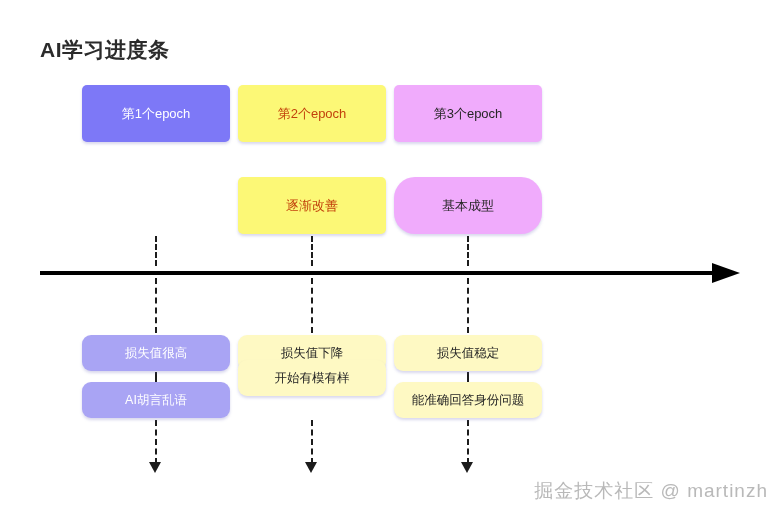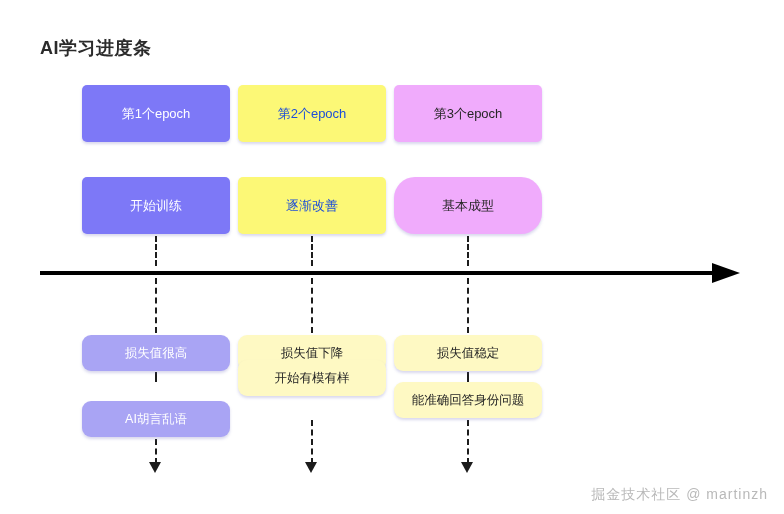--- a/index.html
+++ b/index.html
@@ -18,21 +18,21 @@
     width: 784px;
     height: 514px;
     background: #ffffff;
   }
 
   
   #page-title {
     position: absolute;
     left: 40px;
     top: 36px;
-    font-size: 18px;
+    font-size: 21px;
     font-weight: bold;
     color: #2b2b2b;
     letter-spacing: 0.5px;
     white-space: nowrap;
   }
 
   
   #timeline-axis {
     position: absolute;
     left: 40px;
@@ -69,30 +69,30 @@
     text-align: center;
     white-space: nowrap;
     padding: 12px 6px;
     box-shadow: 0 2px 3px rgba(120,115,190,0.28);
   }
   .card.big { height: 57px; font-size: 13px; }
   .card.small { height: 36px; font-size: 12.5px; border-radius: 9px; }
 
   .c-purple      { background: #7d78f7; color: #ffffff; }
   .c-purple-soft { background: #a9a4f4; color: #ffffff; }
-  .c-yellow      { background: #fcf876; color: #1d4ed8; }
+  .c-yellow      { background: #fcf876; color: #c2410c; }
   .c-yellow-soft { background: #fef9c3; color: #262626; }
   .c-green       { background: #f0abfc; color: #262626; }
 
   
   #watermark {
     position: absolute;
     right: 16px;
     bottom: 10px;
-    font-size: 14px;
+    font-size: 19px;
     color: #b9b9b9;
     letter-spacing: 1px;
     white-space: nowrap;
   }
 </style>
 </head>
 <body>
 
 <div id="canvas">
 
@@ -101,23 +101,20 @@
   <div class="card big c-purple" style="left:82px; top:85px; width:148px;">
     <span>第1个epoch</span>
   </div>
   <div class="card big c-yellow" style="left:238px; top:85px; width:148px;">
     <span>第2个epoch</span>
   </div>
   <div class="card big c-green" style="left:394px; top:85px; width:148px;">
     <span>第3个epoch</span>
   </div>
 
-  <div class="card big c-purple" style="left:82px; top:177px; width:148px;">
-    <span>开始训练</span>
-  </div>
   <div class="card big c-yellow" style="left:238px; top:177px; width:148px;">
     <span>逐渐改善</span>
   </div>
   <div class="card big c-green" style="left:394px; top:177px; width:148px;border-radius:21px;">
     <span>基本成型</span>
   </div>
 
   <div class="dash-line" style="left:155px; top:236px; height:30px;"></div>
   <div class="dash-line" style="left:155px; top:278px; height:55px;"></div>
   <div class="dash-line" style="left:155px; top:372px; height:10px;"></div>
@@ -144,21 +141,21 @@
   <div class="card small c-purple-soft" style="left:82px; top:335px; width:148px;">
     <span>损失值很高</span>
   </div>
   <div class="card small c-yellow-soft" style="left:238px; top:335px; width:148px;">
     <span>损失值下降</span>
   </div>
   <div class="card small c-yellow-soft" style="left:394px; top:335px; width:148px;">
     <span>损失值稳定</span>
   </div>
 
-  <div class="card small c-purple-soft" style="left:82px; top:401px; width:148px;">
+  <div class="card small c-purple-soft" style="left:82px; top:382px; width:148px;">
     <span>AI胡言乱语</span>
   </div>
   <div class="card small c-yellow-soft" style="left:238px; top:360px; width:148px;">
     <span>开始有模有样</span>
   </div>
   <div class="card small c-yellow-soft" style="left:394px; top:382px; width:148px;">
     <span>能准确回答身份问题</span>
   </div>
 
   <div id="watermark">掘金技术社区 @ martinzh</div>

